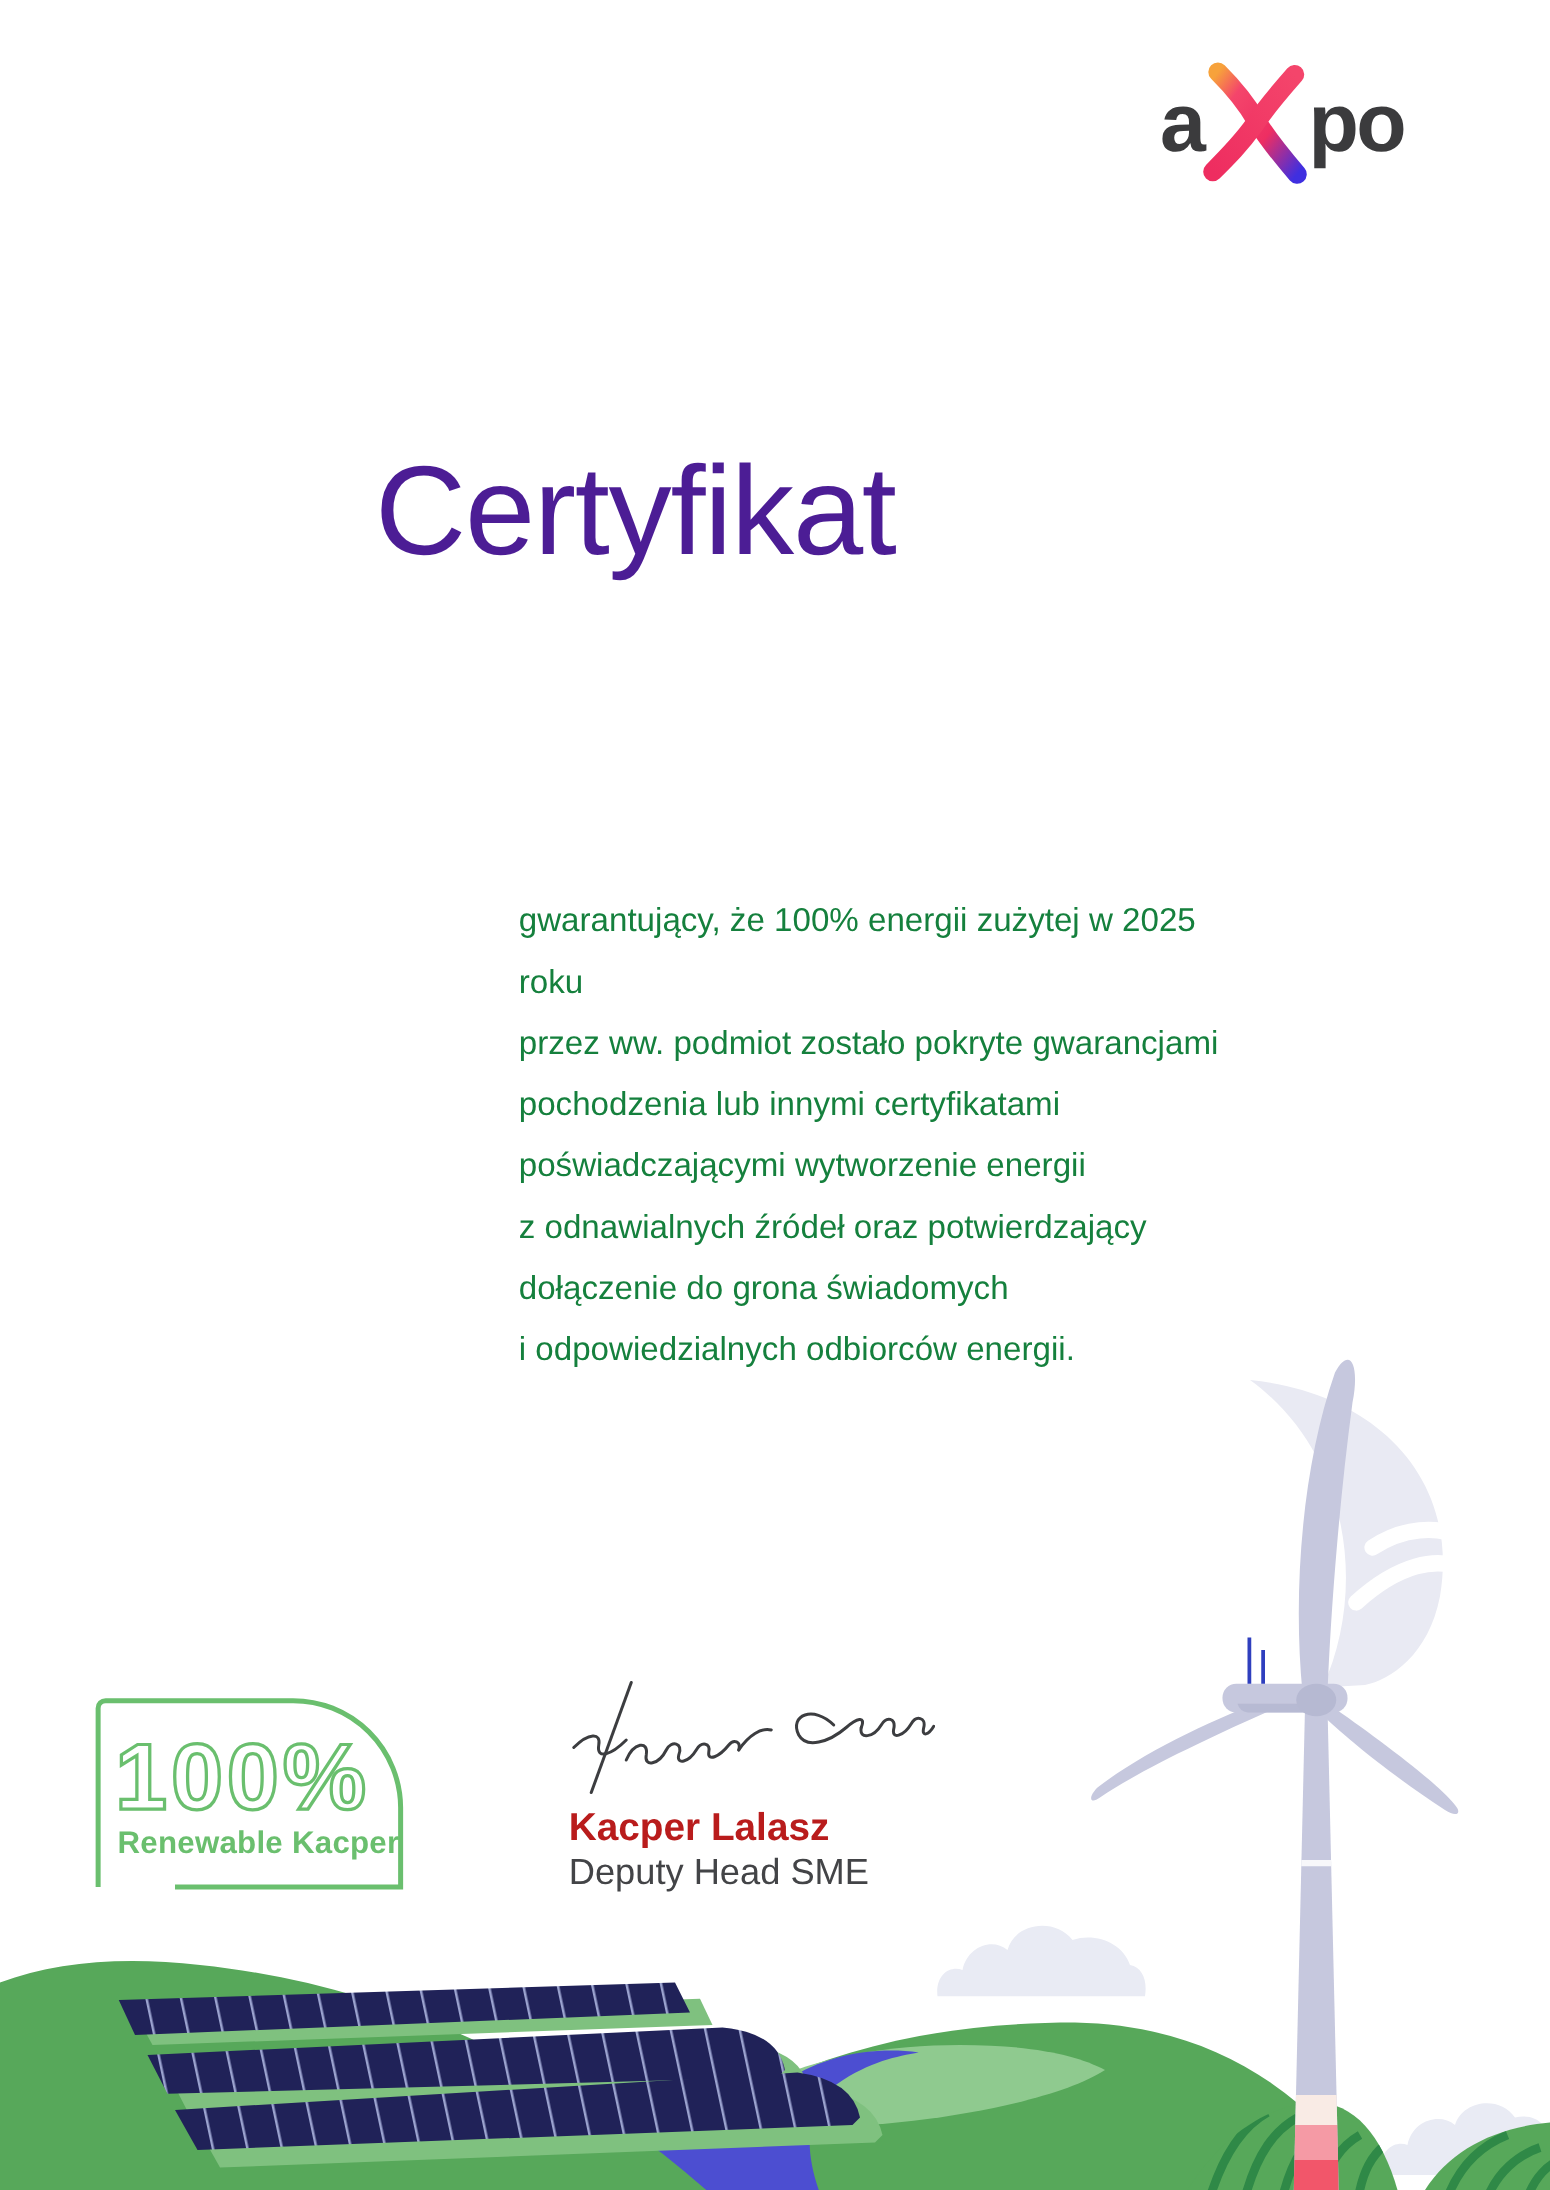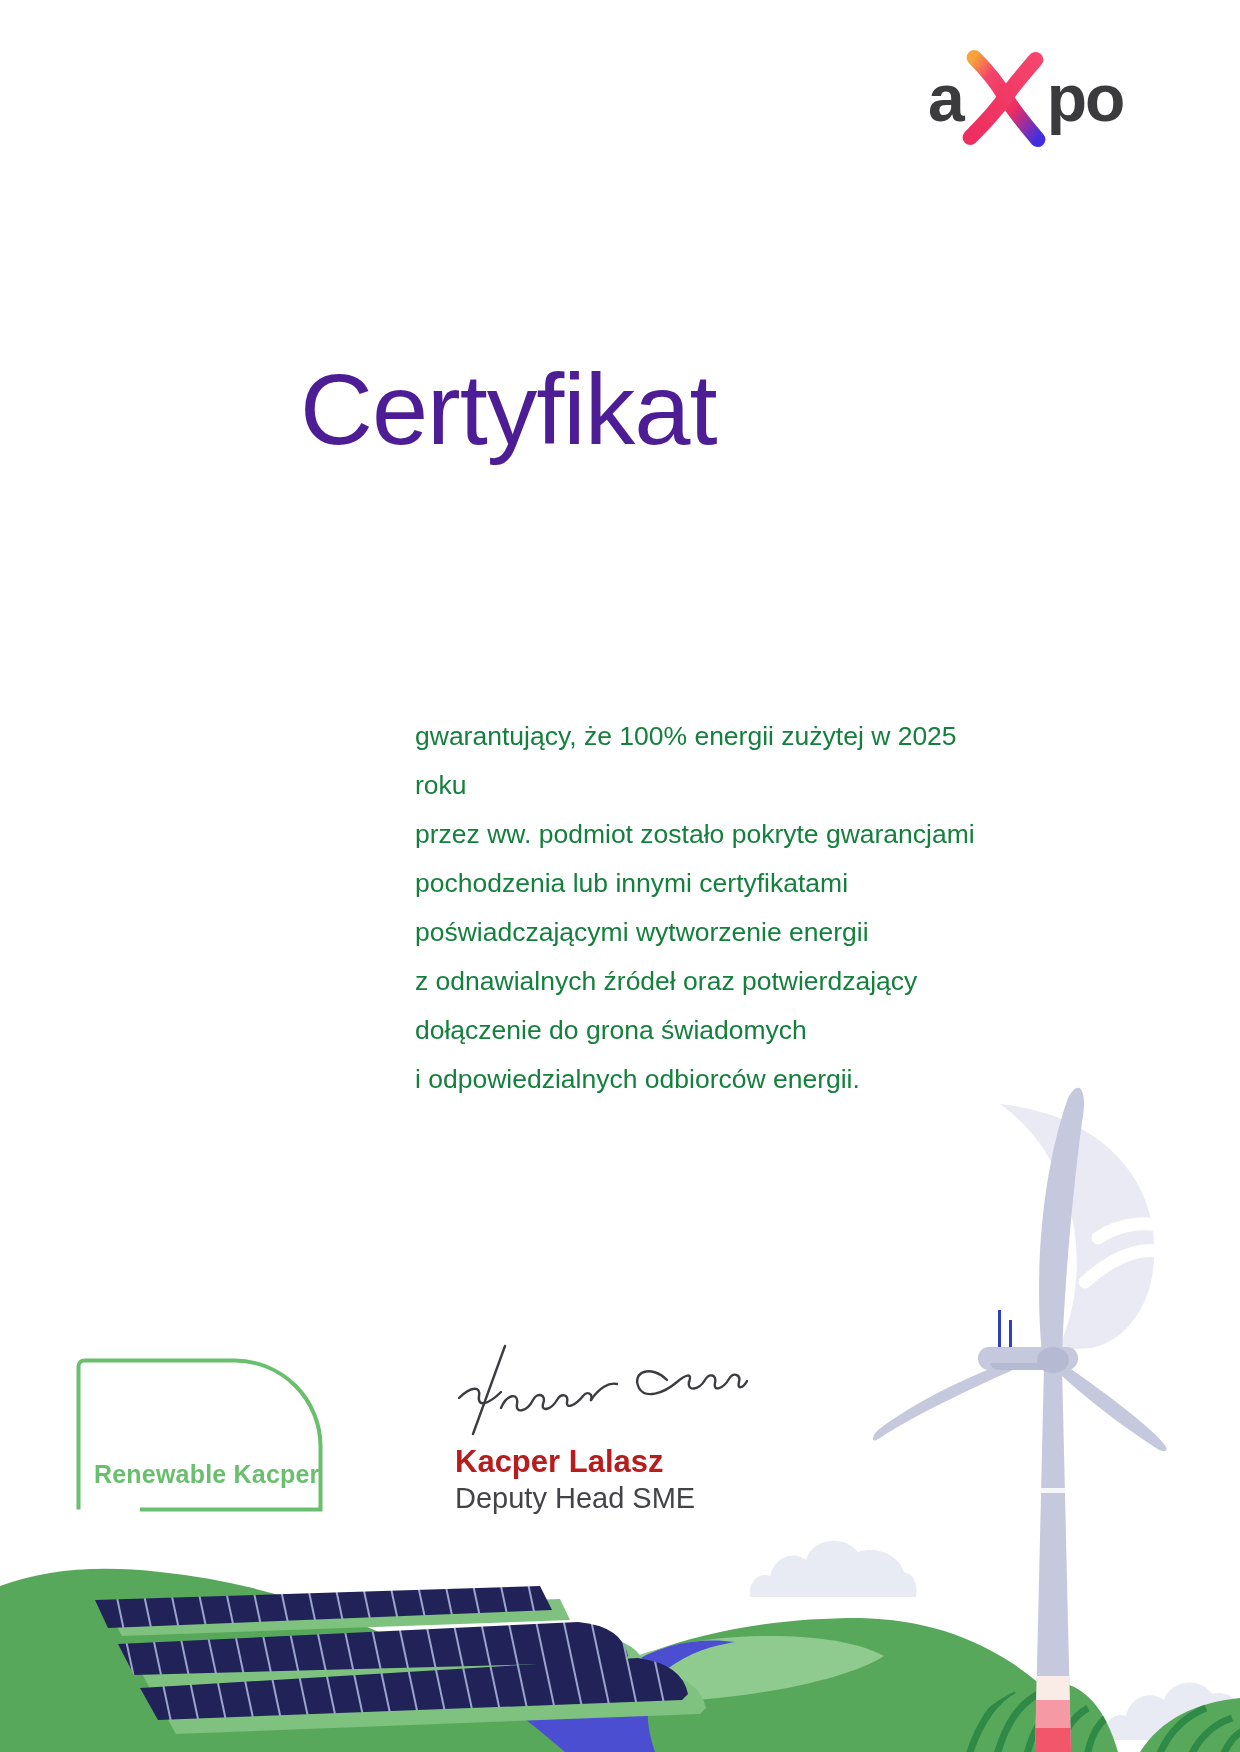--- a/index.html
+++ b/index.html
@@ -67,20 +67,21 @@
 pochodzenia lub innymi certyfikatami
 poświadczającymi wytworzenie energii
 z odnawialnych źródeł oraz potwierdzający
 dołączenie do grona świadomych
 i odpowiedzialnych odbiorców energii.</div>
 
   <div class="badge">
     <svg width="248" height="154" viewBox="0 0 248 154">
       <path d="M64,151.5 H244.5 V88 A86,86 0 0 0 158.5,2.5 H8.5 A6,6 0 0 0 2.5,8.5 V151.5" fill="none" stroke="#6abf6e" stroke-width="4"></path>
     </svg>
+    <div class="pct">100%</div>
     <div class="lbl">Renewable Kacper</div>
   </div>
 
   <svg class="sig-script" width="305" height="108" viewBox="0 0 305 108">
     <g fill="none" stroke="#3c3d40" stroke-width="2.4" stroke-linecap="round">
       <path d="M30,98 L62,10"></path>
       <path d="M16,62 C28,50 38,50 36,60 C34,72 46,68 58,56"></path>
       <path d="M58,72 C64,58 76,56 74,68 C72,78 84,76 90,64 C94,56 104,58 100,68 C98,76 108,74 114,64 C118,57 126,58 124,66 C123,73 132,70 140,60 C144,55 150,57 148,64"></path>
       <path d="M148,64 C156,52 166,46 174,48"></path>
       <path d="M224,44 C208,28 188,36 196,52 C202,63 220,58 234,46 C242,39 250,36 246,46"></path>

